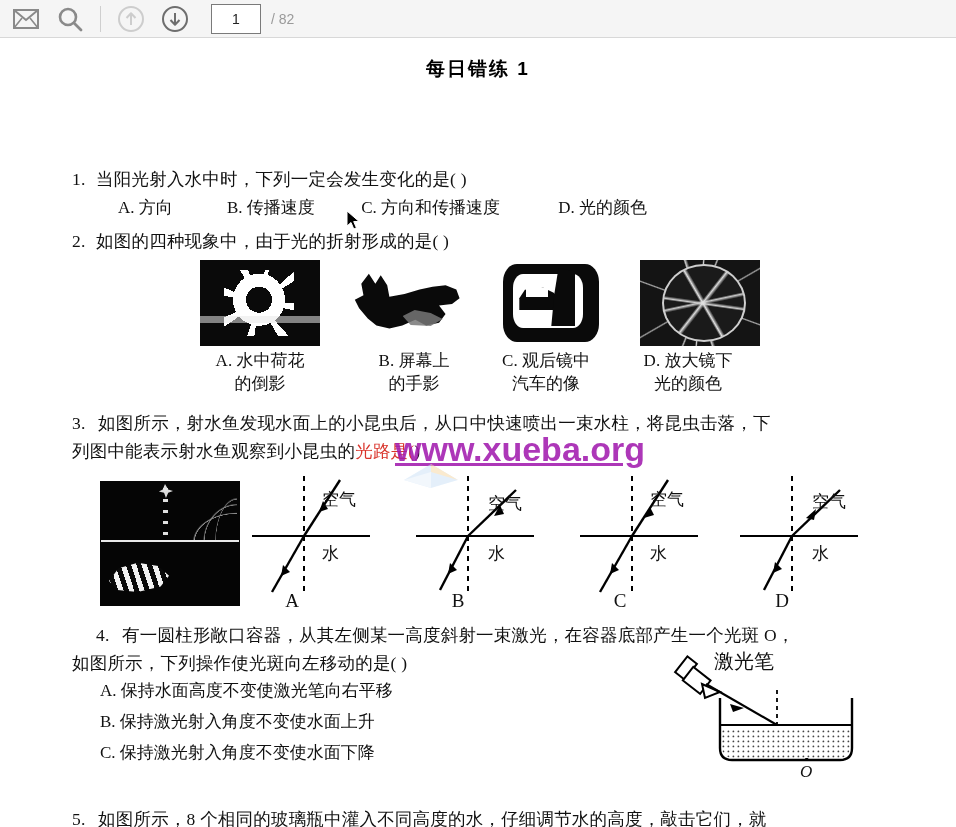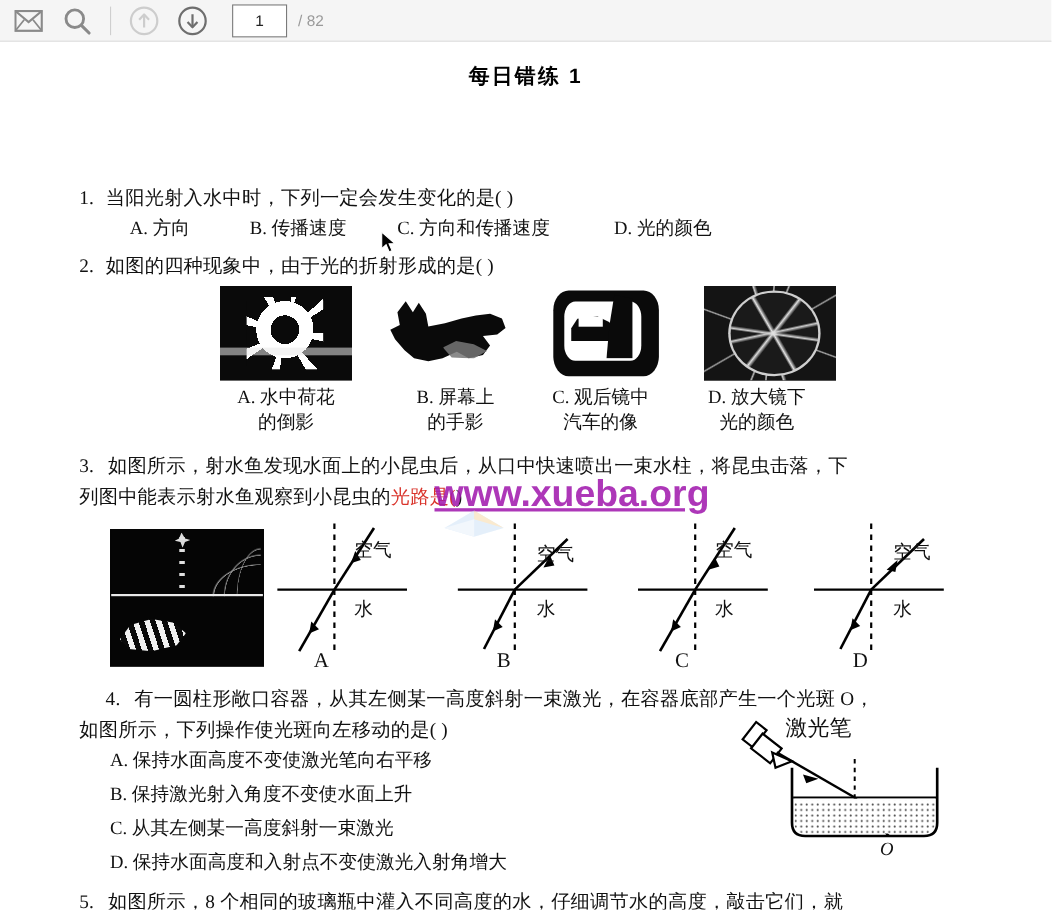--- a/index.html
+++ b/index.html
@@ -411,22 +411,21 @@
   </div>
 
   <div class="q" style="left:72px; top:584px;margin-left:24px;">
     <span>4.</span>
     <span style="margin-left:8px;">有一圆柱形敞口容器，从其左侧某一高度斜射一束激光，在容器底部产生一个光斑 O，</span>
   </div>
   <div class="q" style="left:72px; top:612px;">如图所示，下列操作使光斑向左移动的是(        )</div>
 
   <div class="optrow" style="left:100px; top:641px;">A.  保持水面高度不变使激光笔向右平移</div>
   <div class="optrow" style="left:100px; top:672px;">B.  保持激光射入角度不变使水面上升</div>
-  <div class="optrow" style="left:100px; top:703px;">C.  从其左侧某一高度斜射一束激光</div>
-  <div class="optrow" style="left:100px; top:734px;">D.  保持水面高度和入射点不变使激光入射角增大</div>
+  <div class="optrow" style="left:100px; top:703px;">C.  保持激光射入角度不变使水面下降</div>
 
   <div id="q4-fig">
     <svg width="270" height="150" viewBox="0 0 270 150">
 
       <g>
         <rect x="8" y="8" width="12" height="20" fill="#fff" stroke="#000" stroke-width="2" transform="rotate(38 14 18)"></rect>
         <rect x="14" y="22" width="22" height="17" fill="#fff" stroke="#000" stroke-width="2" transform="rotate(38 25 30)"></rect>
         <path d="M30 34 L48 42 L33 48 Z" fill="#fff" stroke="#000" stroke-width="2"></path>
       </g>
 

